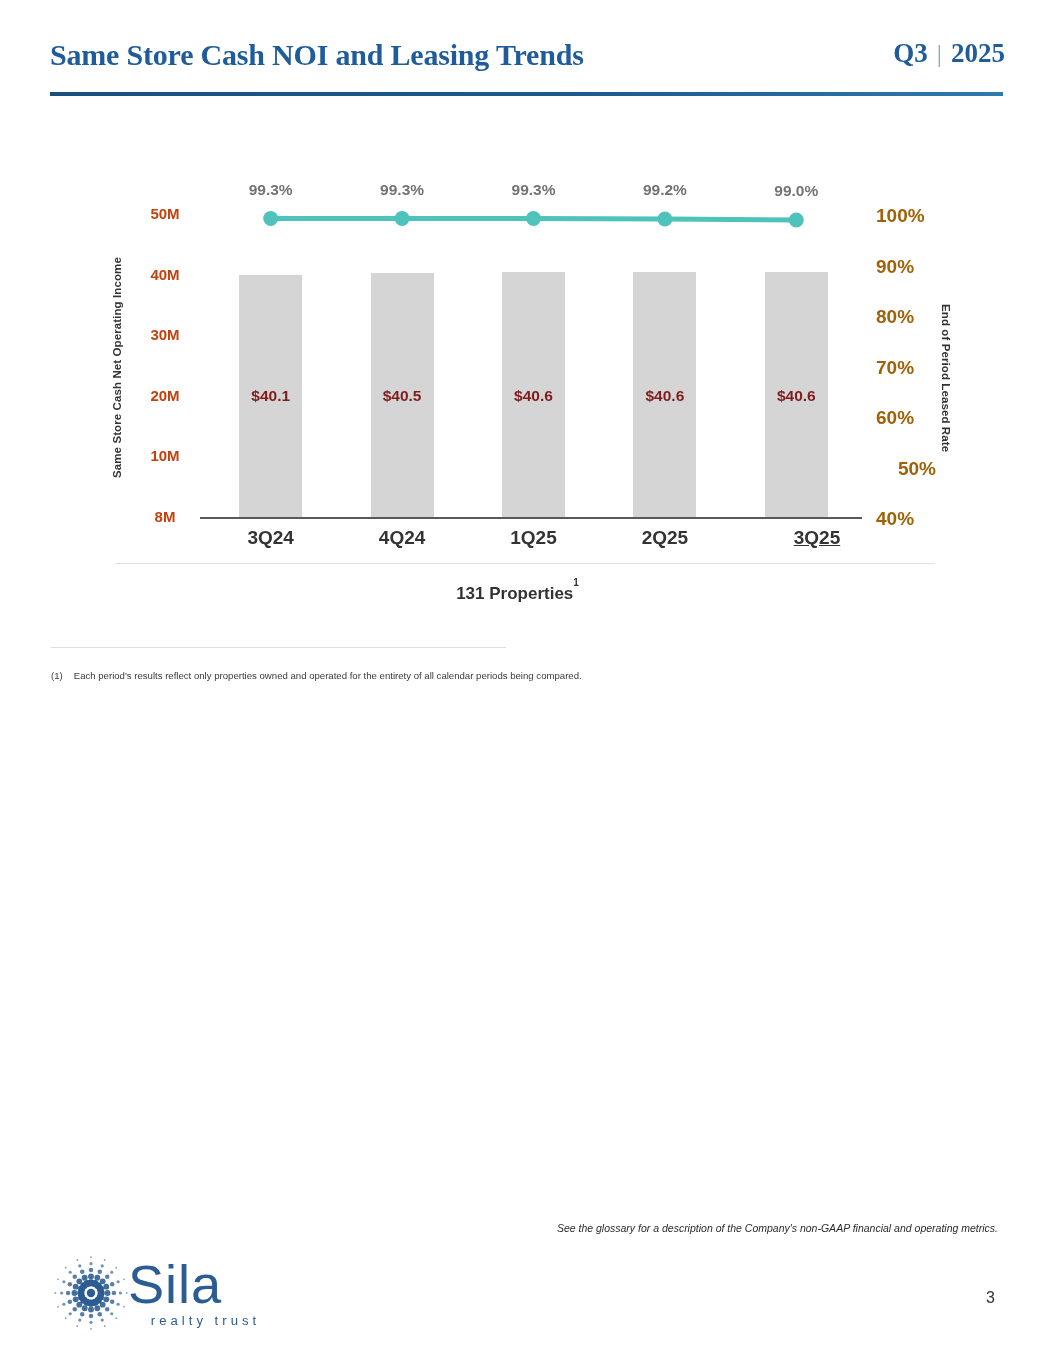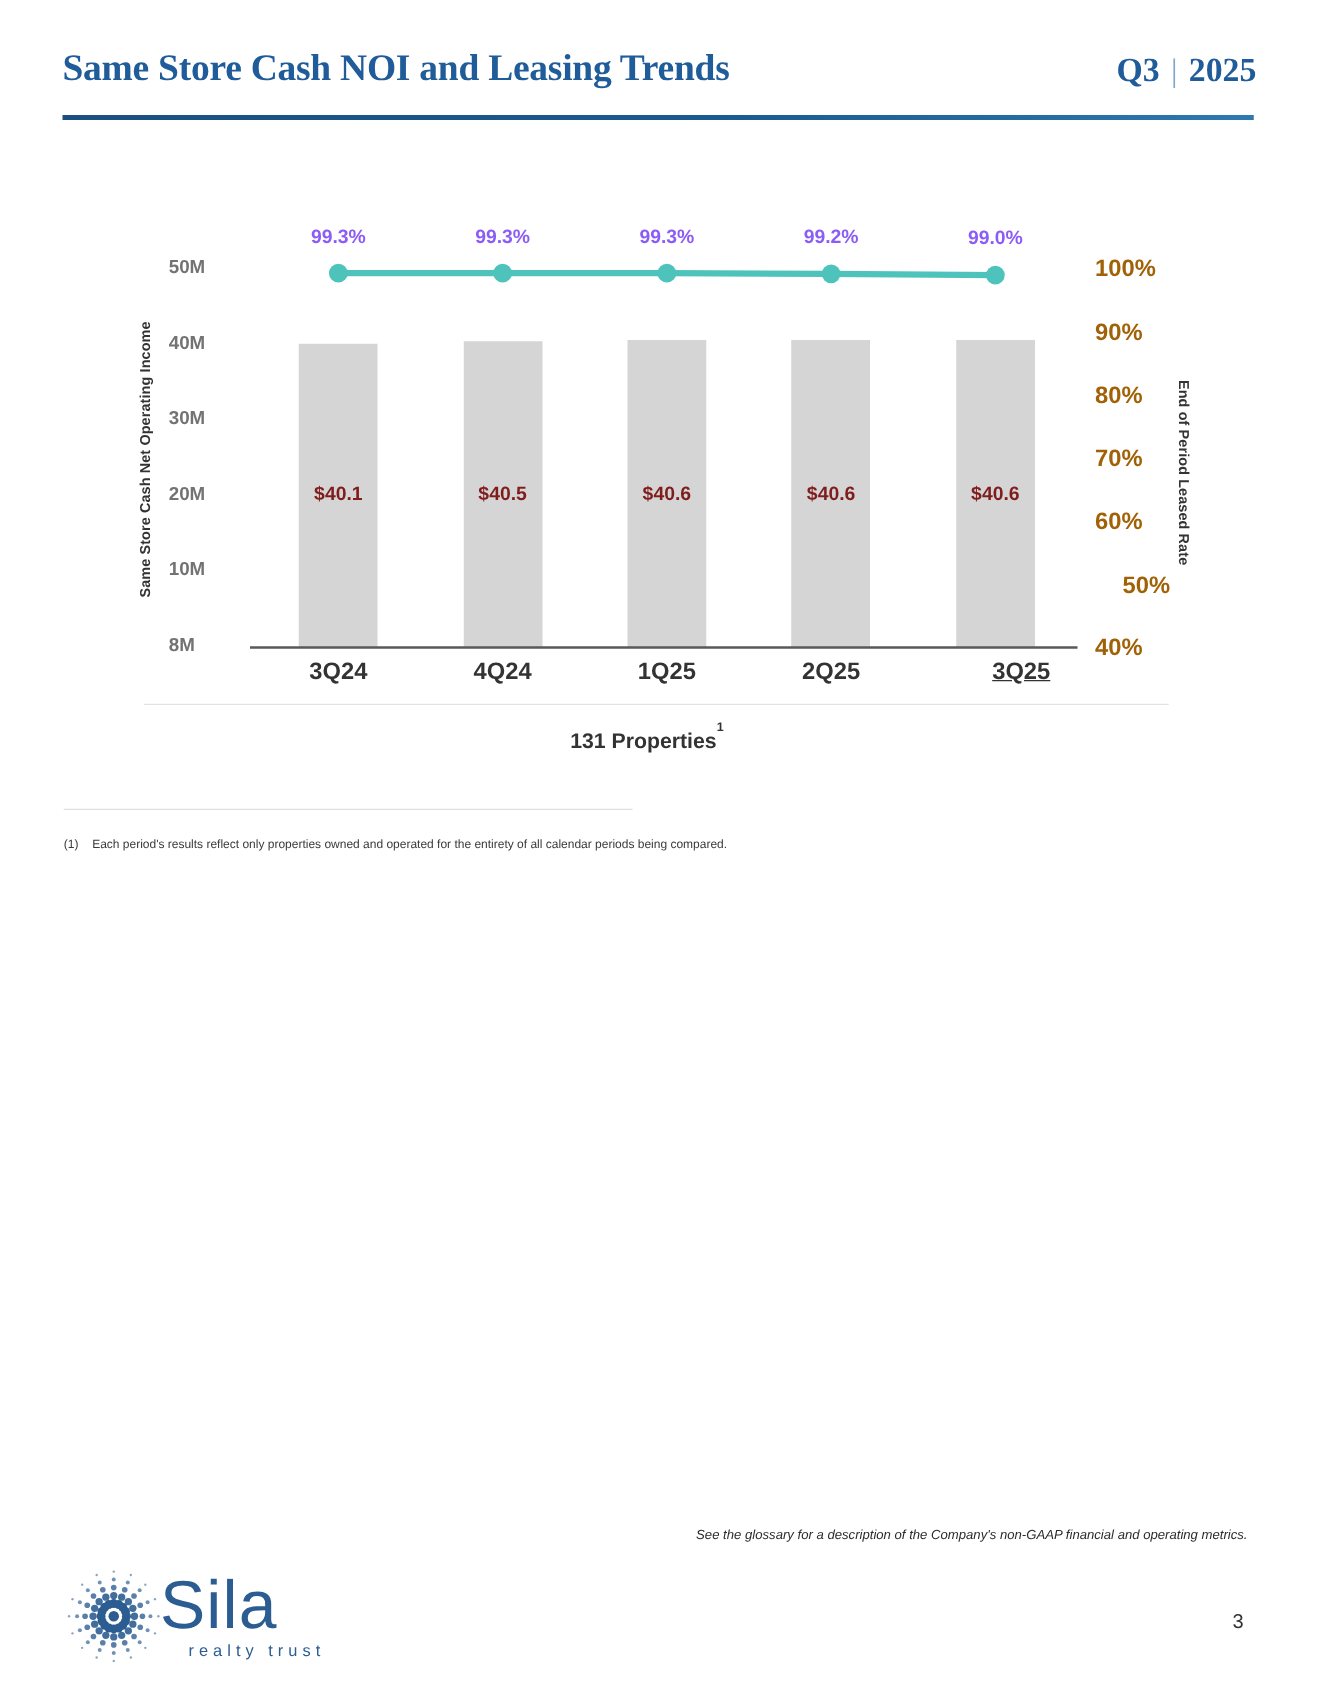--- a/index.html
+++ b/index.html
@@ -18,21 +18,21 @@
   
   .header {
     position: absolute;
     left: 50px;
     top: 38px;
     width: 955px;
     height: 60px;
   }
   .header-row {
     display: flex;
-    align-items: flex-end;
+    align-items: flex-start;
     justify-content: space-between;
     width: 100%;
   }
   .page-title {
     font-family: "Liberation Serif", serif;
     font-weight: bold;
     font-size: 30px;
     color: #1F5C99;
     letter-spacing: -0.2px;
     white-space: nowrap;
@@ -105,24 +105,24 @@
     left: 200px;
     top: 517px;
     width: 662px;
     height: 1.6px;
     background: #58595B;
   }
 
   .ytick-left {
     position: absolute;
     width: 60px;
-    text-align: left;
+    text-align: center;
     font-size: 15px;
     font-weight: bold;
-    color: #737373;
+    color: #c2410c;
     left: 135px;
   }
   .ytick-right {
     position: absolute;
     width: 60px;
     text-align: left;
     font-size: 19px;
     font-weight: bold;
     color: #a16207;
     left: 876px;
@@ -159,21 +159,21 @@
     height: 365px;
     overflow: visible;
     pointer-events: none;
   }
   .pct-label {
     position: absolute;
     width: 120px;
     text-align: center;
     font-size: 15.5px;
     font-weight: bold;
-    color: #8b5cf6;
+    color: #737373;
   }
 
   
   .caption-rule {
     position: absolute;
     left: 115px;
     top: 563px;
     width: 820px;
     height: 1px;
     background: #E2E2E2;

